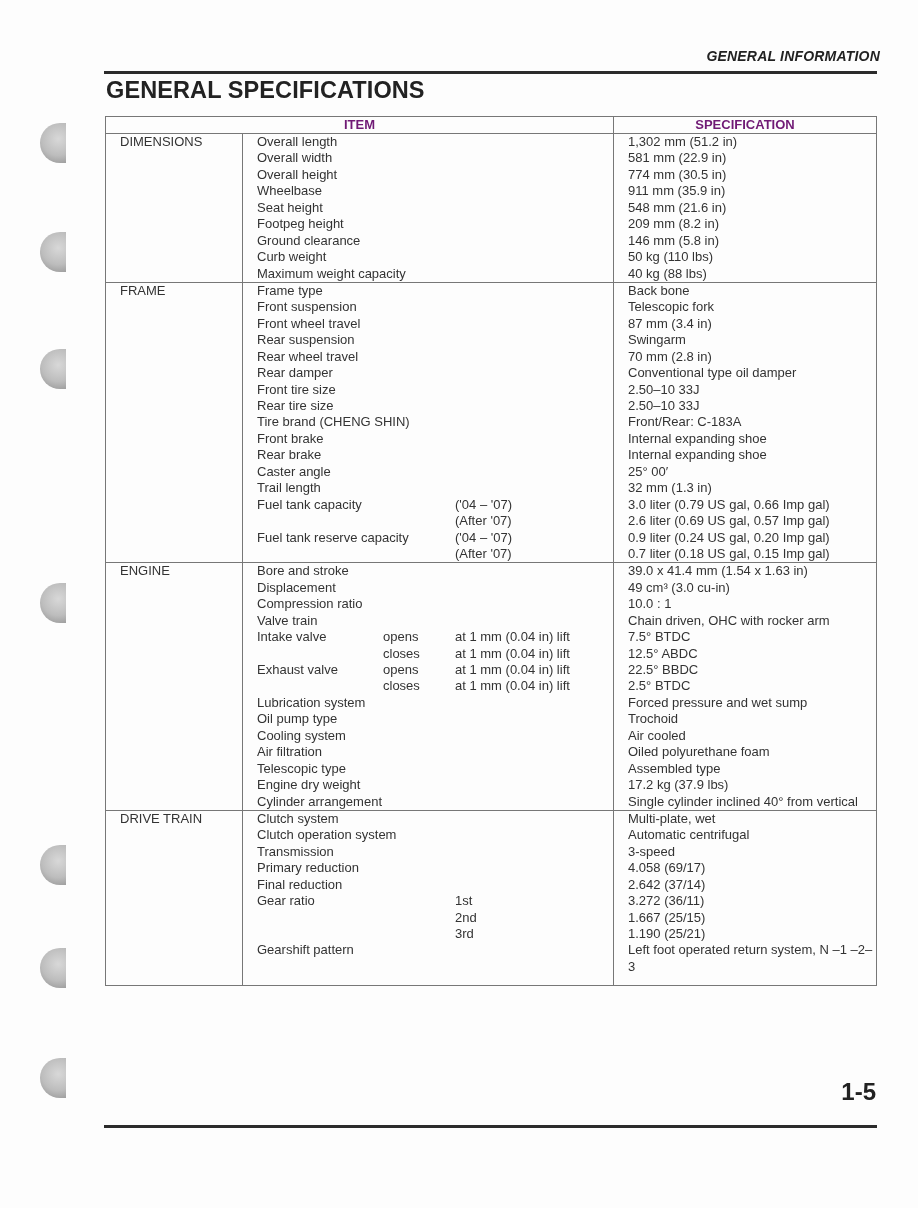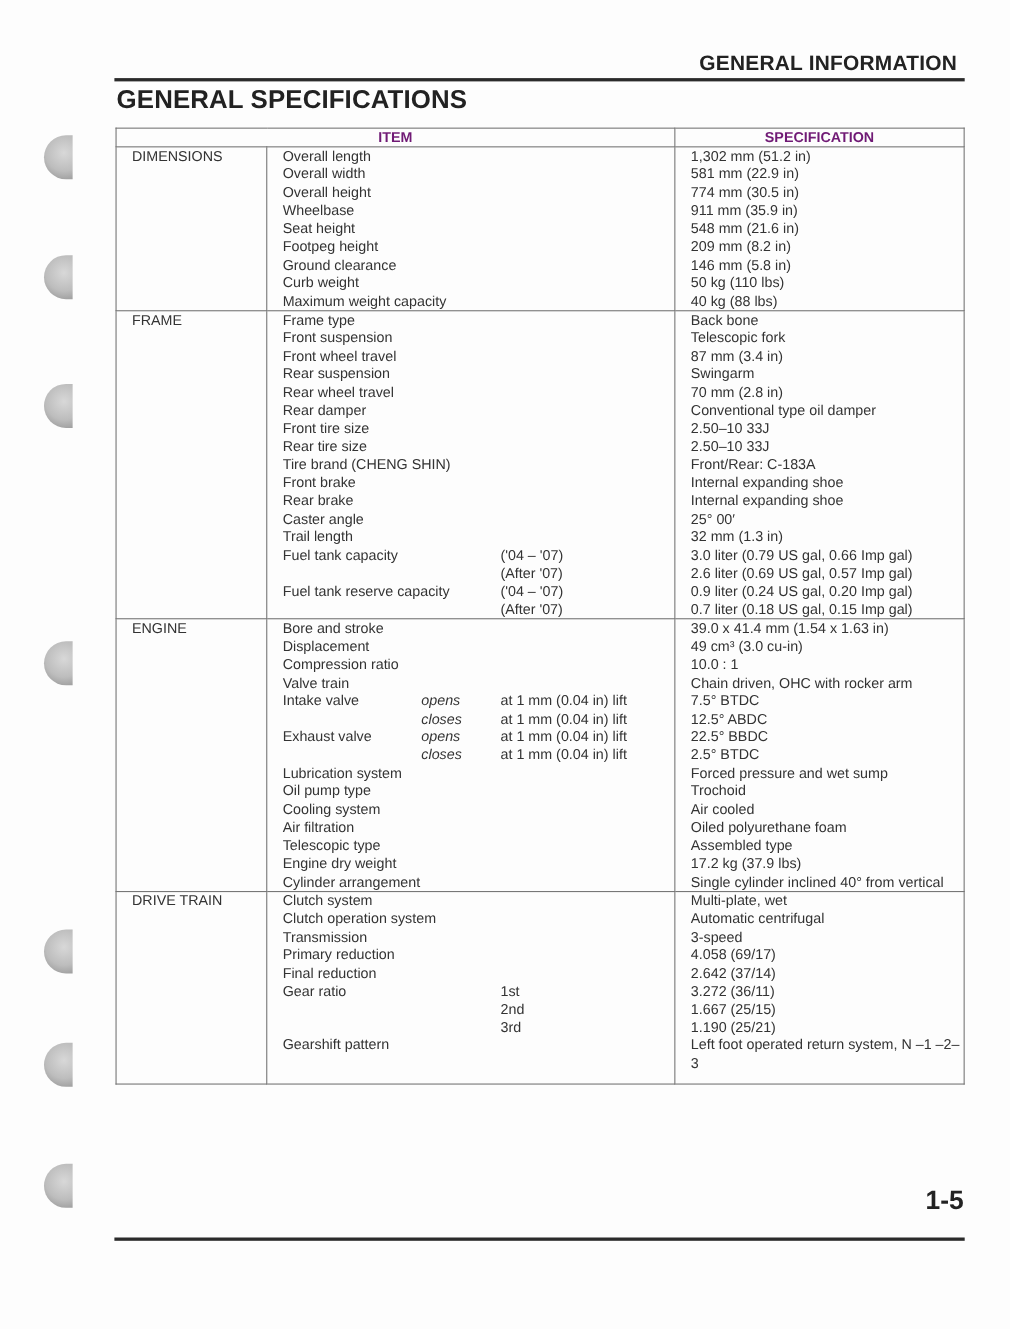--- a/index.html
+++ b/index.html
@@ -2,37 +2,37 @@
 <html><head>
 <meta charset="utf-8">
 <style>
   html, body { margin: 0; padding: 0; }
   body {
     width: 918px; height: 1208px; background: #fdfdfd; position: relative; overflow: hidden;
     font-family: "Liberation Sans", sans-serif; color: #2a2a2a;
   }
   .punch { position: absolute; left: 40px; width: 26px; height: 40px; border-radius: 20px 0 0 20px;
     background: radial-gradient(circle at 70% 40%, #d8d8d8 0%, #bdbdbd 55%, #8e8e8e 100%); }
-  .header-right { position: absolute; right: 48px; top: 48px; font-weight: bold; font-size: 19px; letter-spacing: 0.2px; color: #222; }
+  .header-right { position: absolute; right: 38px; top: 48px; font-weight: bold; font-size: 14px; letter-spacing: 0.2px; color: #222; font-style: italic; }
   .rule-top { position: absolute; left: 104px; right: 41px; top: 71px; height: 3px; background: #2b2b2b; }
   .page-title { position: absolute; left: 106px; top: 77px; font-weight: bold; font-size: 23.5px; color: #222; letter-spacing: 0.1px; }
   .rule-bottom { position: absolute; left: 104px; right: 41px; top: 1125px; height: 3px; background: #2b2b2b; }
   .page-num { position: absolute; right: 42px; top: 1078px; font-weight: bold; font-size: 24px; color: #222; }
 
   table.spec { position: absolute; left: 105px; top: 116px; width: 772px; border-collapse: collapse; font-size: 13px; line-height: 16.45px; color: #333; }
   table.spec td, table.spec th { border: 1px solid #777; vertical-align: top; padding: 0; }
   table.spec th { font-weight: bold; font-size: 13px; height: 16px; line-height: 16px; color: #701a75; }
   td.cat { width: 122px; padding-left: 14px !important; }
   td.items { width: 356px; padding-left: 14px !important; margin-top: 16px; }
   td.specs { padding-left: 14px !important; }
   .cell-bottom-pad { padding-bottom: 10px !important; }
   .row { display: flex; height: 16.45px; white-space: nowrap; }
   .c1 { width: 126px; }
   .c1w { width: 198px; }
-  .c2 { width: 72px; font-style: italic; }
+  .c2 { width: 72px; }
   .c3 { flex: 1; }
   .line { height: 16.45px; white-space: nowrap; }
 </style>
 </head>
 <body>
 
 <div class="punch" style="top:123px;"></div>
 <div class="punch" style="top:232px;"></div>
 <div class="punch" style="top:349px;"></div>
 <div class="punch" style="top:583px;"></div>

